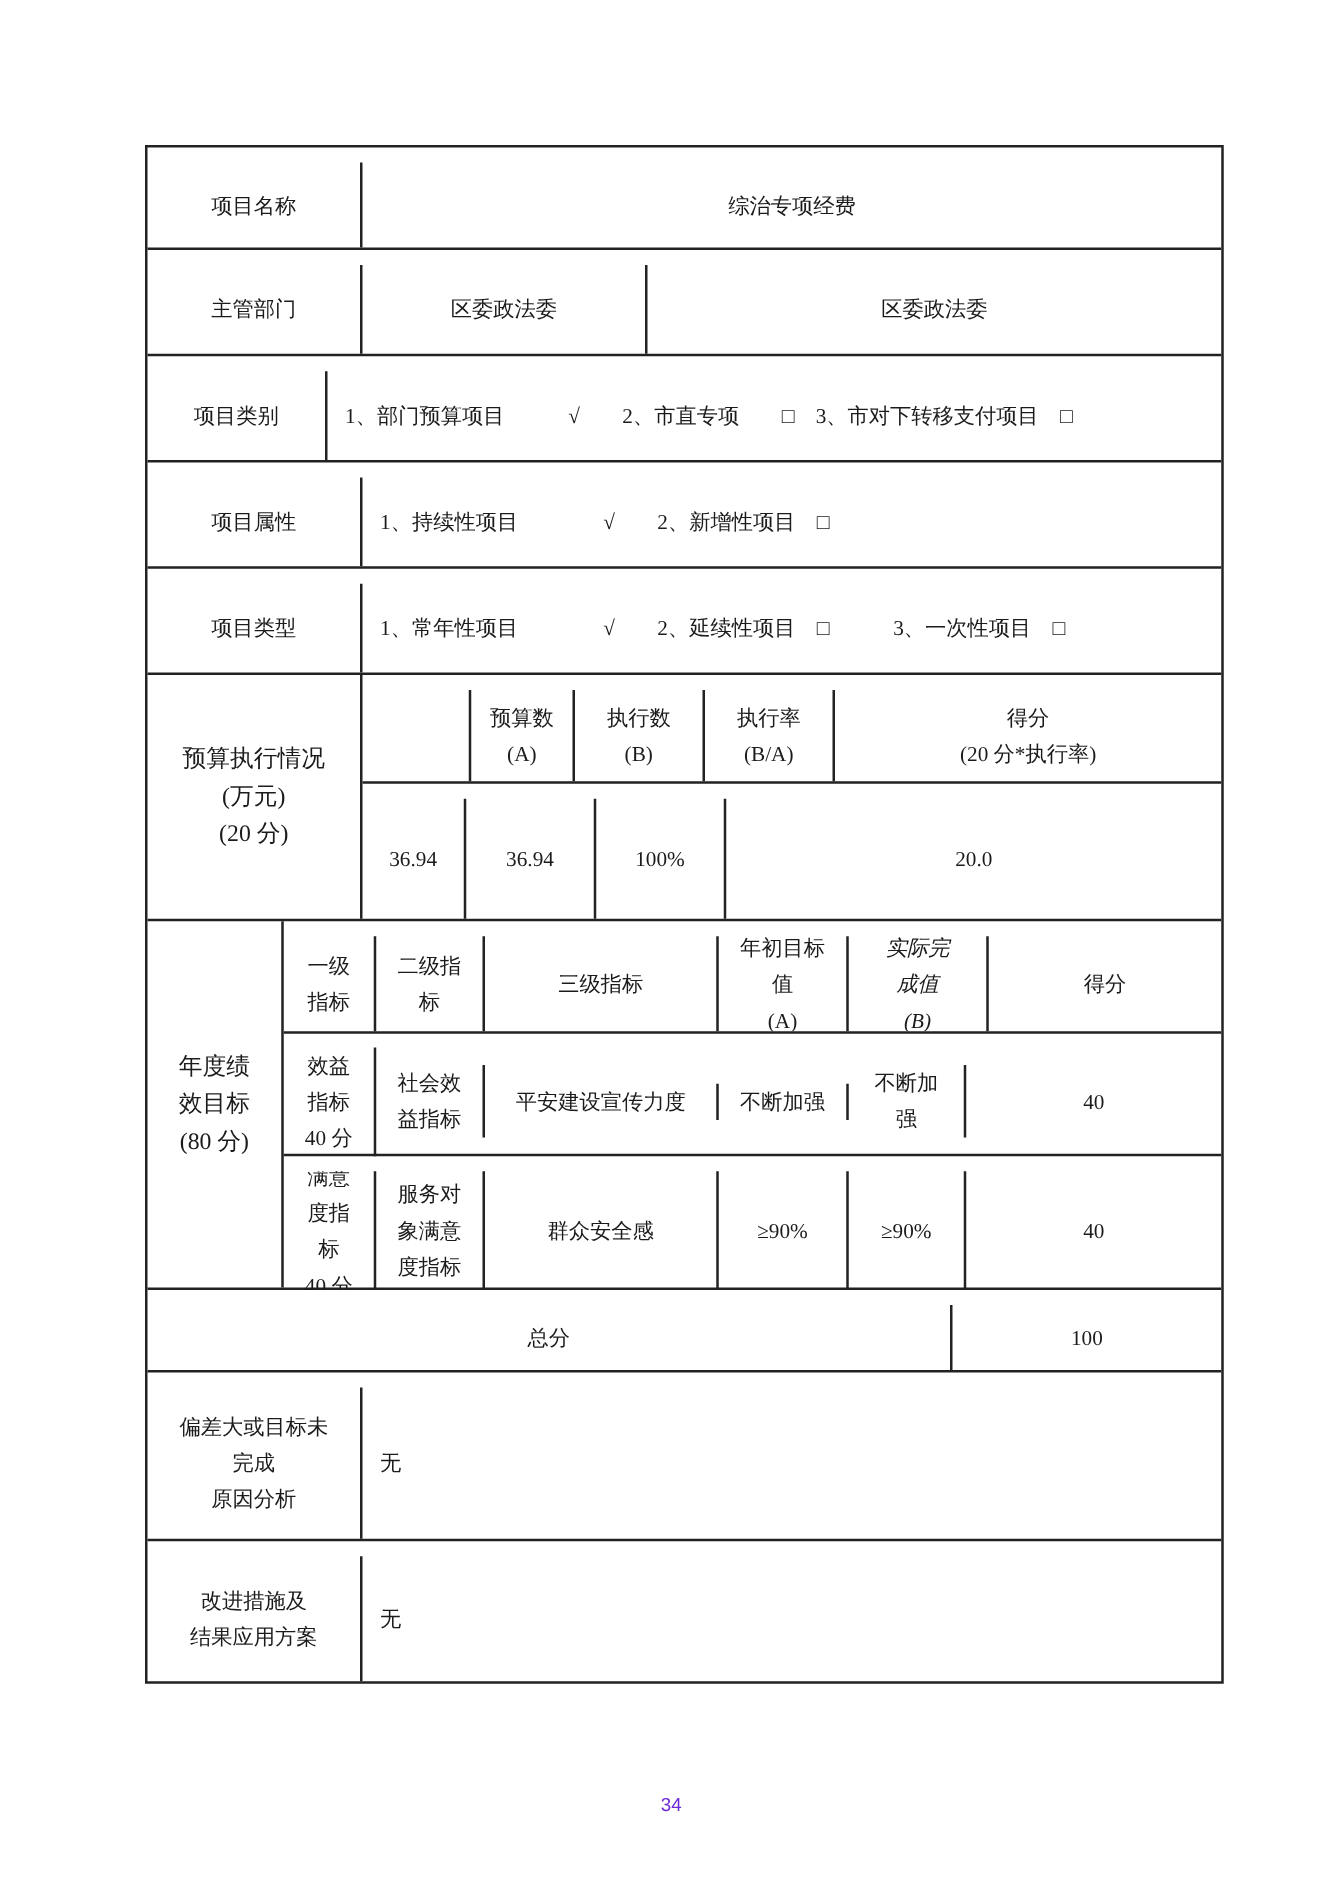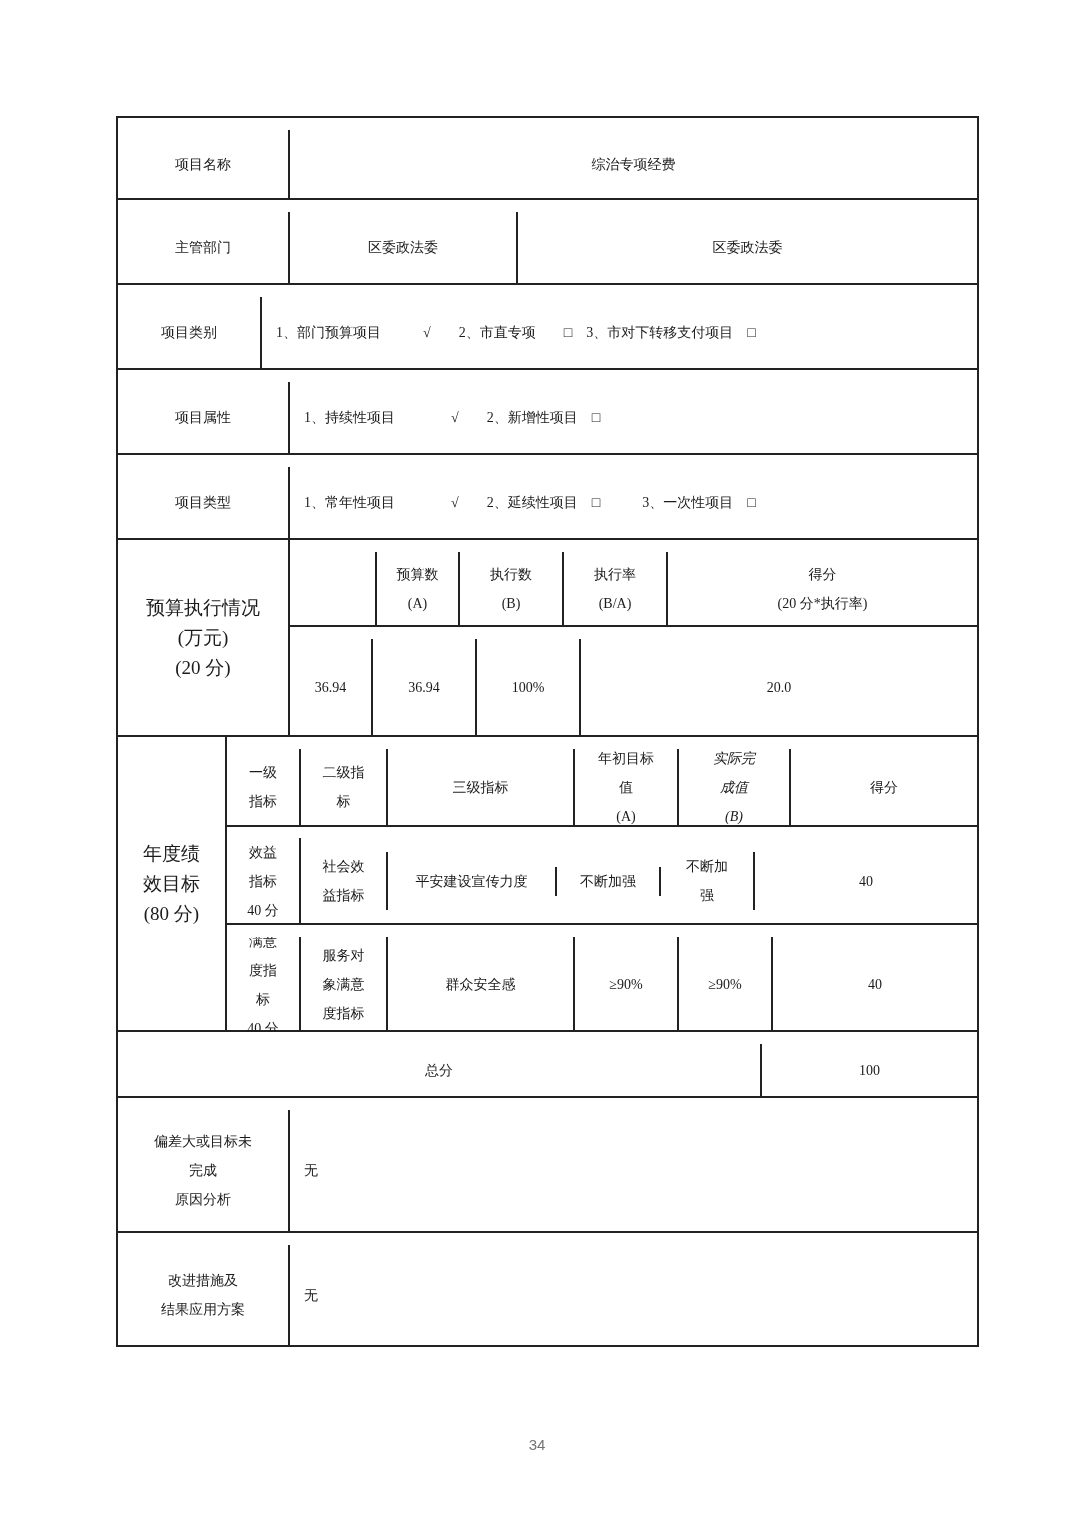--- a/index.html
+++ b/index.html
@@ -36,21 +36,21 @@
     border-bottom: none;
   }
   .cell {
     box-sizing: border-box;
     border-right: 2px solid #222222;
     display: flex;
     align-items: center;
     justify-content: center;
     text-align: center;
     white-space: pre-wrap;
-    font-size: 14px;
+    font-size: 17px;
     line-height: 29px;
     overflow: hidden;
     margin-top: 12px;
   }
   .cell.endcol { border-right: none; }
   .cell.grow { flex: 1; }
   .cell.la {
     justify-content: flex-start;
     text-align: left;
     padding-left: 14px;
@@ -79,21 +79,21 @@
     box-sizing: border-box;
   }
   .pagenum {
     position: absolute;
     left: 0;
     top: 1436px;
     width: 100%;
     text-align: center;
     font-family: "Liberation Sans", "DejaVu Sans", sans-serif;
     font-size: 15px;
-    color: #737373;
+    color: #6d28d9;
   }
 </style>
 </head>
 <body>
 
 <div class="page">
   <div class="tbl">
 
     <div class="row" style="height:82px;">
       <div class="cell" style="width:172px;">项目名称</div>
@@ -164,21 +164,21 @@
 成值
 (B)</div>
           <div class="cell grow endcol">得分</div>
         </div>
         <div class="subrow" style="height:98px;align-items:center;">
           <div class="cell" style="width:74px;">效益
 指标
 40 分</div>
           <div class="cell" style="width:87px;">社会效
 益指标</div>
-          <div class="cell" style="width:169px;">平安建设宣传力度</div>
+          <div class="cell" style="width:187px;">平安建设宣传力度</div>
           <div class="cell" style="width:104px;">不断加强</div>
           <div class="cell" style="width:94px;">不断加
 强</div>
           <div class="cell grow endcol">40</div>
         </div>
         <div class="subrow last" style="height:107px;">
           <div class="cell" style="width:74px;">满意
 度指
 标
 40 分</div>

